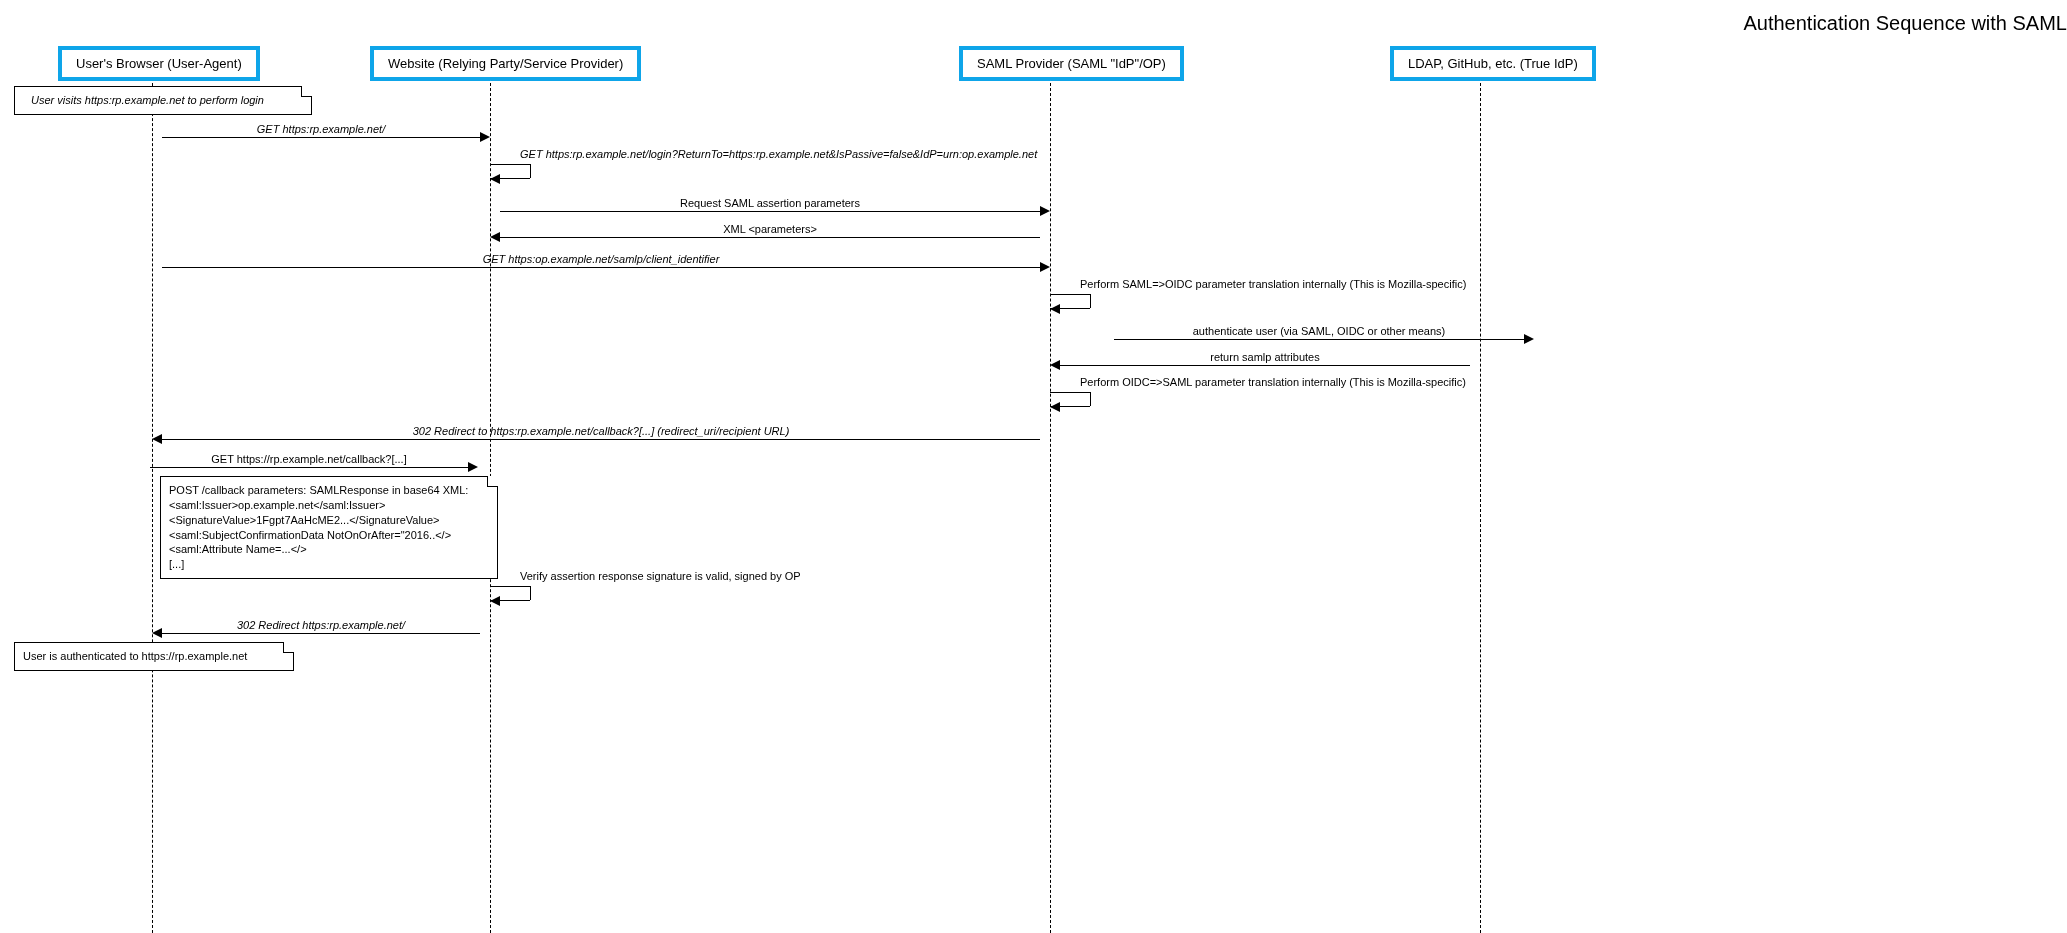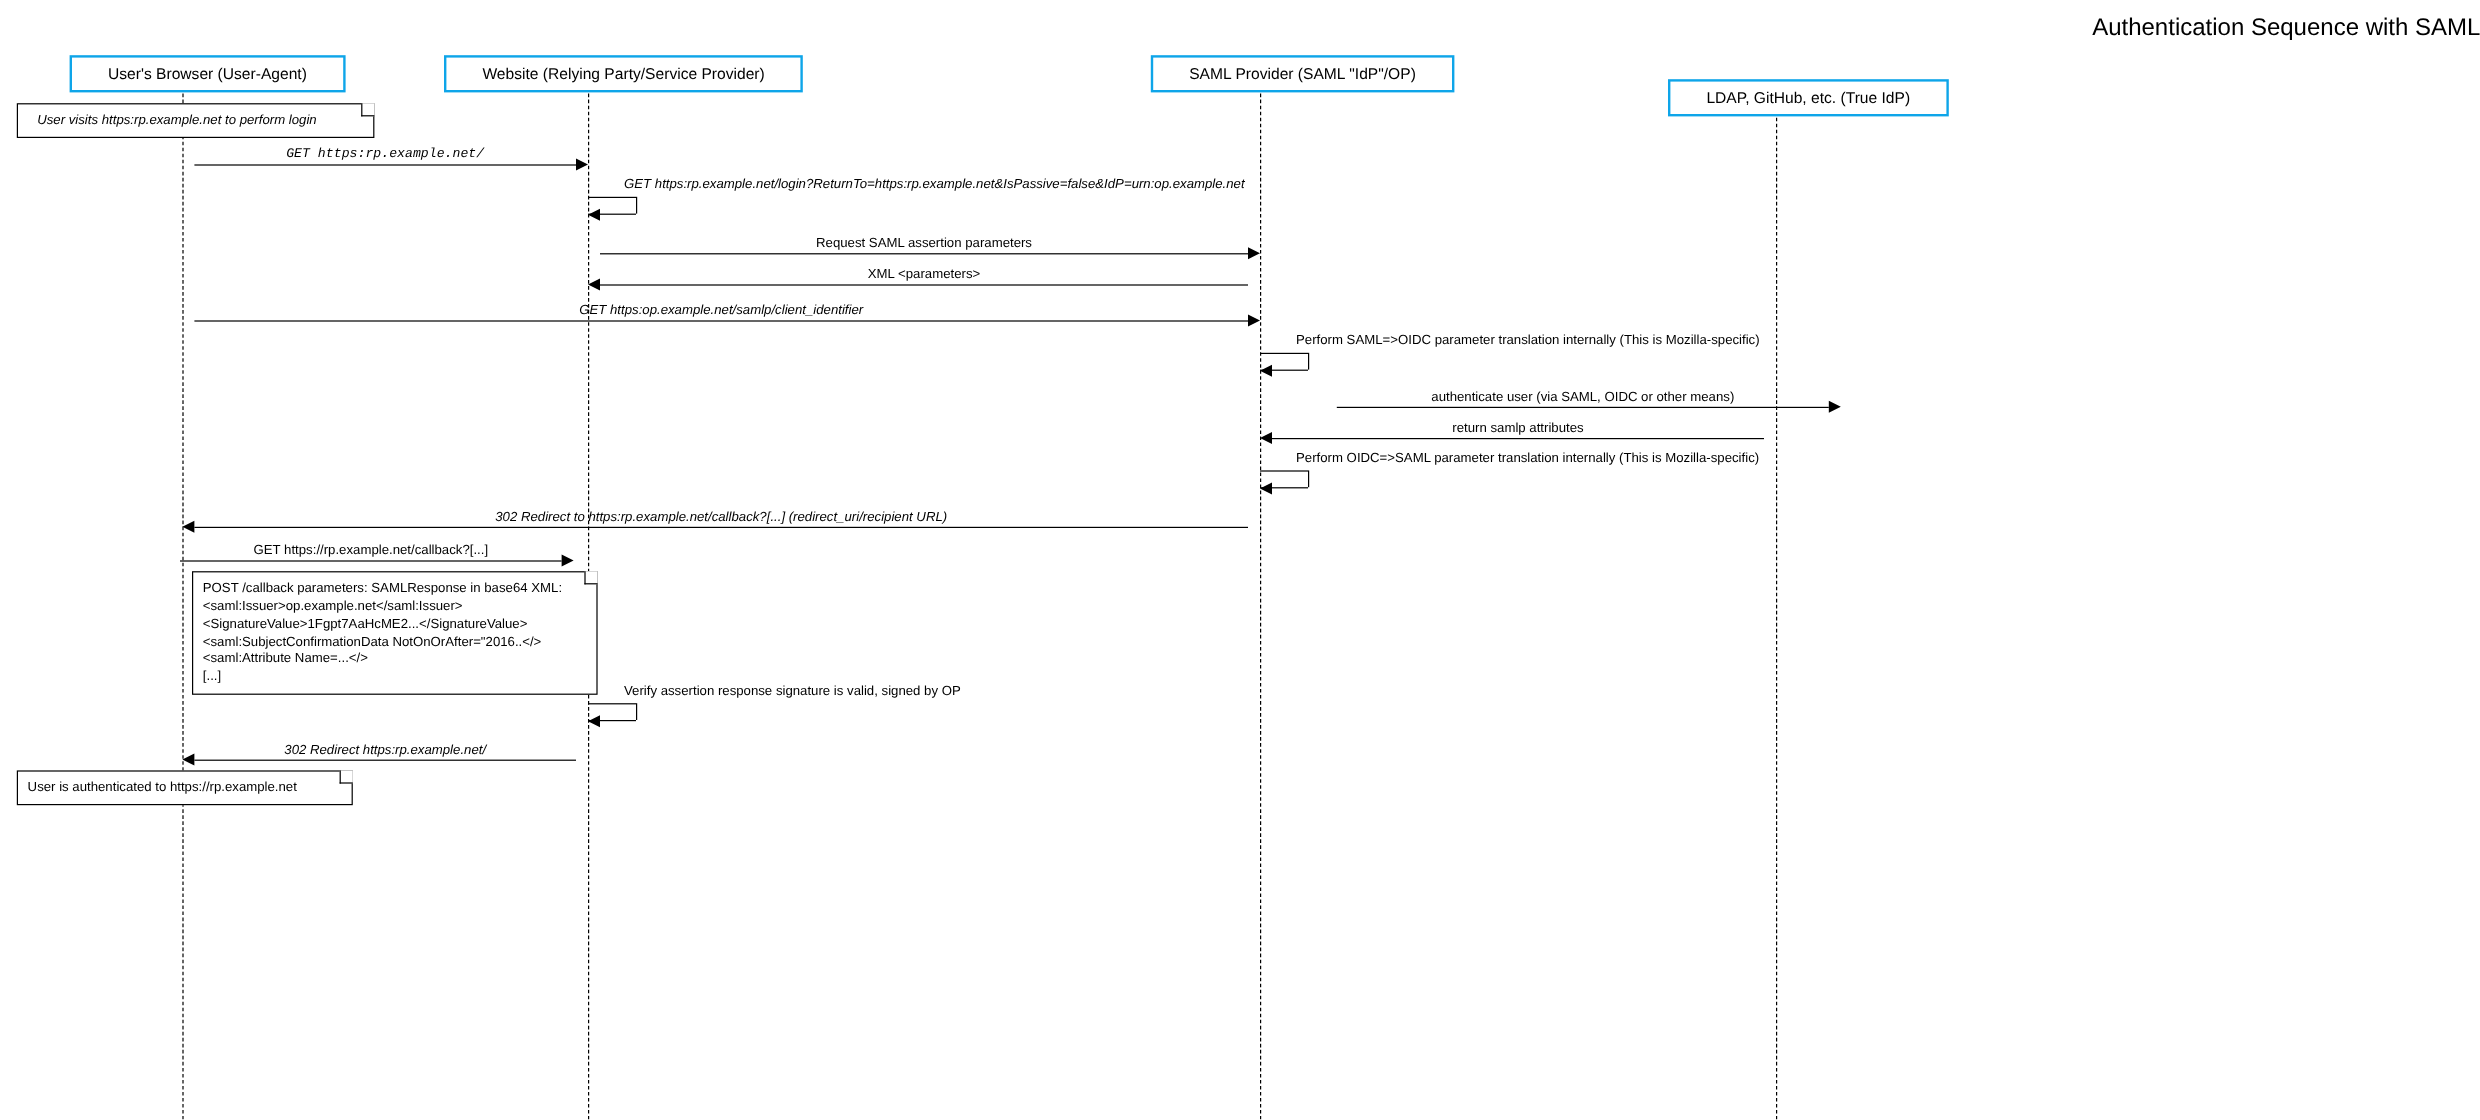--- a/index.html
+++ b/index.html
@@ -1,19 +1,19 @@
 <!DOCTYPE html>
 <html><head>
 <meta charset="utf-8">
 <style>
   html, body { margin:0; padding:0; background:#fff; font-family:Verdana, Arial, sans-serif; }
   .canvas { position:relative; width:2067px; height:933px; }
   .title { position:absolute; top:12px; left:0; right:0; text-align:right; font-size:20px; }
   .participant-box {
-    position:absolute; top:46px; border:2px solid #0ea5e9; padding:6px 30px; font-size:13px;
+    position:absolute; top:46px; border:4px solid #0ea5e9; padding:6px 14px; font-size:13px;
     background:#fff; text-align:center; white-space:nowrap;
   }
   .lifeline {
     position:absolute; top:78px; bottom:0;
     border-left:1.5px dashed #000; width:0;
   }
   
   .note {
     position:absolute; border:1px solid #000; background:#fff;
     font-size:11px; padding:6px 10px 6px 8px; line-height:1.35;
@@ -64,28 +64,28 @@
   <div class="title">Authentication Sequence with SAML</div>
 
   <div class="lifeline" style="left:152px;"></div>
   <div class="lifeline" style="left:490px;"></div>
   <div class="lifeline" style="left:1050px;"></div>
   <div class="lifeline" style="left:1480px;"></div>
 
   <div class="participant-box" style="left:58px;">User's Browser (User-Agent)</div>
   <div class="participant-box" style="left:370px;">Website (Relying Party/Service Provider)</div>
   <div class="participant-box" style="left:959px;">SAML Provider (SAML "IdP"/OP)</div>
-  <div class="participant-box" style="left:1390px;margin-top:20px;">LDAP, GitHub, etc. (True IdP)</div>
+  <div class="participant-box" style="left:1390px;">LDAP, GitHub, etc. (True IdP)</div>
 
   <div class="note" style="left:14px; top:86px; width:270px; font-style:italic;padding-left:16px;">
     <span>User visits https:rp.example.net to perform login</span>
     <div class="fold"></div>
   </div>
 
-  <div class="msg" style="left:152px; width:338px; top:118px;font-family:Liberation Mono, monospace;">
+  <div class="msg" style="left:152px; width:338px; top:118px;">
     <div class="label"><em>GET https:rp.example.net/</em></div>
     <div class="line"></div>
       <div class="head-r"></div>
   </div>
 
   <div class="selfmsg" style="left:490px; top:164px;">
     <div class="label"><em>GET https:rp.example.net/login?ReturnTo=https:rp.example.net&amp;IsPassive=false&amp;IdP=urn:op.example.net</em></div>
     <div class="leg-top"></div>
       <div class="leg-side"></div>
       <div class="leg-bot"></div>

